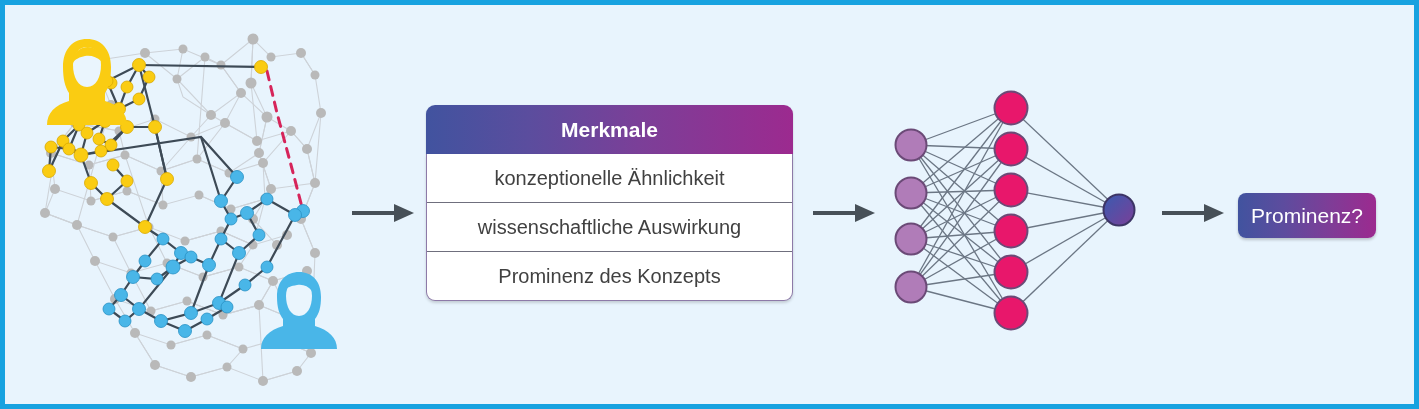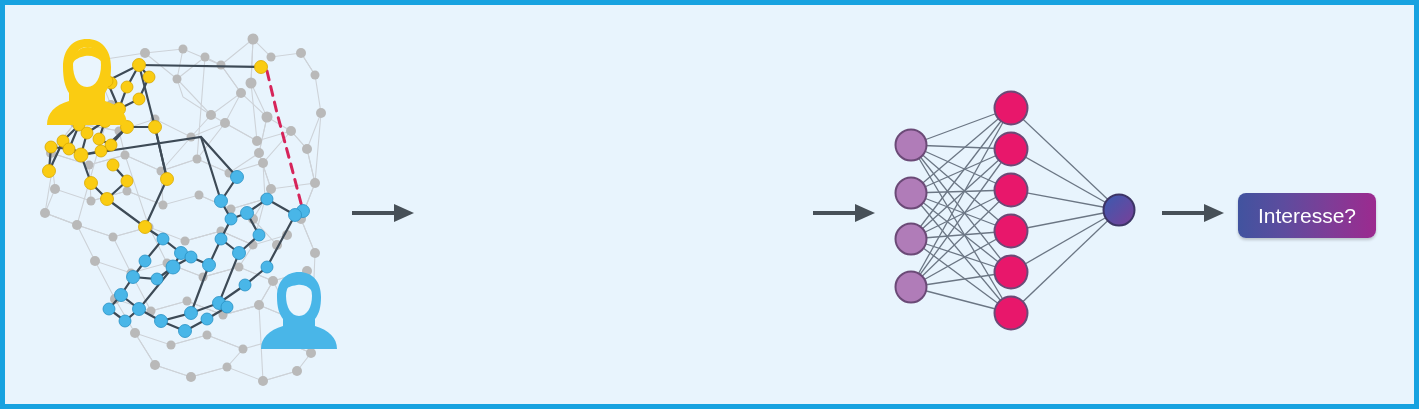--- a/index.html
+++ b/index.html
@@ -342,20 +342,28 @@
     </svg>
   </div>
 
   <div class="panel" style="left:345px; top:196px;">
     <svg class="arrow-svg" width="66" height="24" viewBox="0 0 66 24">
       <line x1="2" y1="12" x2="46" y2="12" stroke="#475058" stroke-width="4"></line>
       <polygon points="44,3 64,12 44,21" fill="#475058"></polygon>
     </svg>
   </div>
 
+  <div class="panel" id="feature-table">
+    <div class="ft-header">Merkmale</div>
+    <div class="ft-body">
+      <div class="ft-row">konzeptionelle Ähnlichkeit</div>
+      <div class="ft-row">wissenschaftliche Auswirkung</div>
+      <div class="ft-row">Prominenz des Konzepts</div>
+    </div>
+  </div>
 
   <div class="panel" style="left:806px; top:196px;">
     <svg class="arrow-svg" width="66" height="24" viewBox="0 0 66 24">
       <line x1="2" y1="12" x2="46" y2="12" stroke="#475058" stroke-width="4"></line>
       <polygon points="44,3 64,12 44,21" fill="#475058"></polygon>
     </svg>
   </div>
 
   <div class="panel" id="nn-panel">
     <svg id="nn-svg" width="270" height="255" viewBox="0 0 270 255">
@@ -430,15 +438,15 @@
     </svg>
   </div>
 
   <div class="panel" style="left:1155px; top:196px;">
     <svg class="arrow-svg" width="66" height="24" viewBox="0 0 66 24">
       <line x1="2" y1="12" x2="46" y2="12" stroke="#475058" stroke-width="4"></line>
       <polygon points="44,3 64,12 44,21" fill="#475058"></polygon>
     </svg>
   </div>
 
-  <div class="panel" id="output-pill">Interesse?</div>
+  <div class="panel" id="output-pill">Prominenz?</div>
 
 </div>
 
 </body></html>

